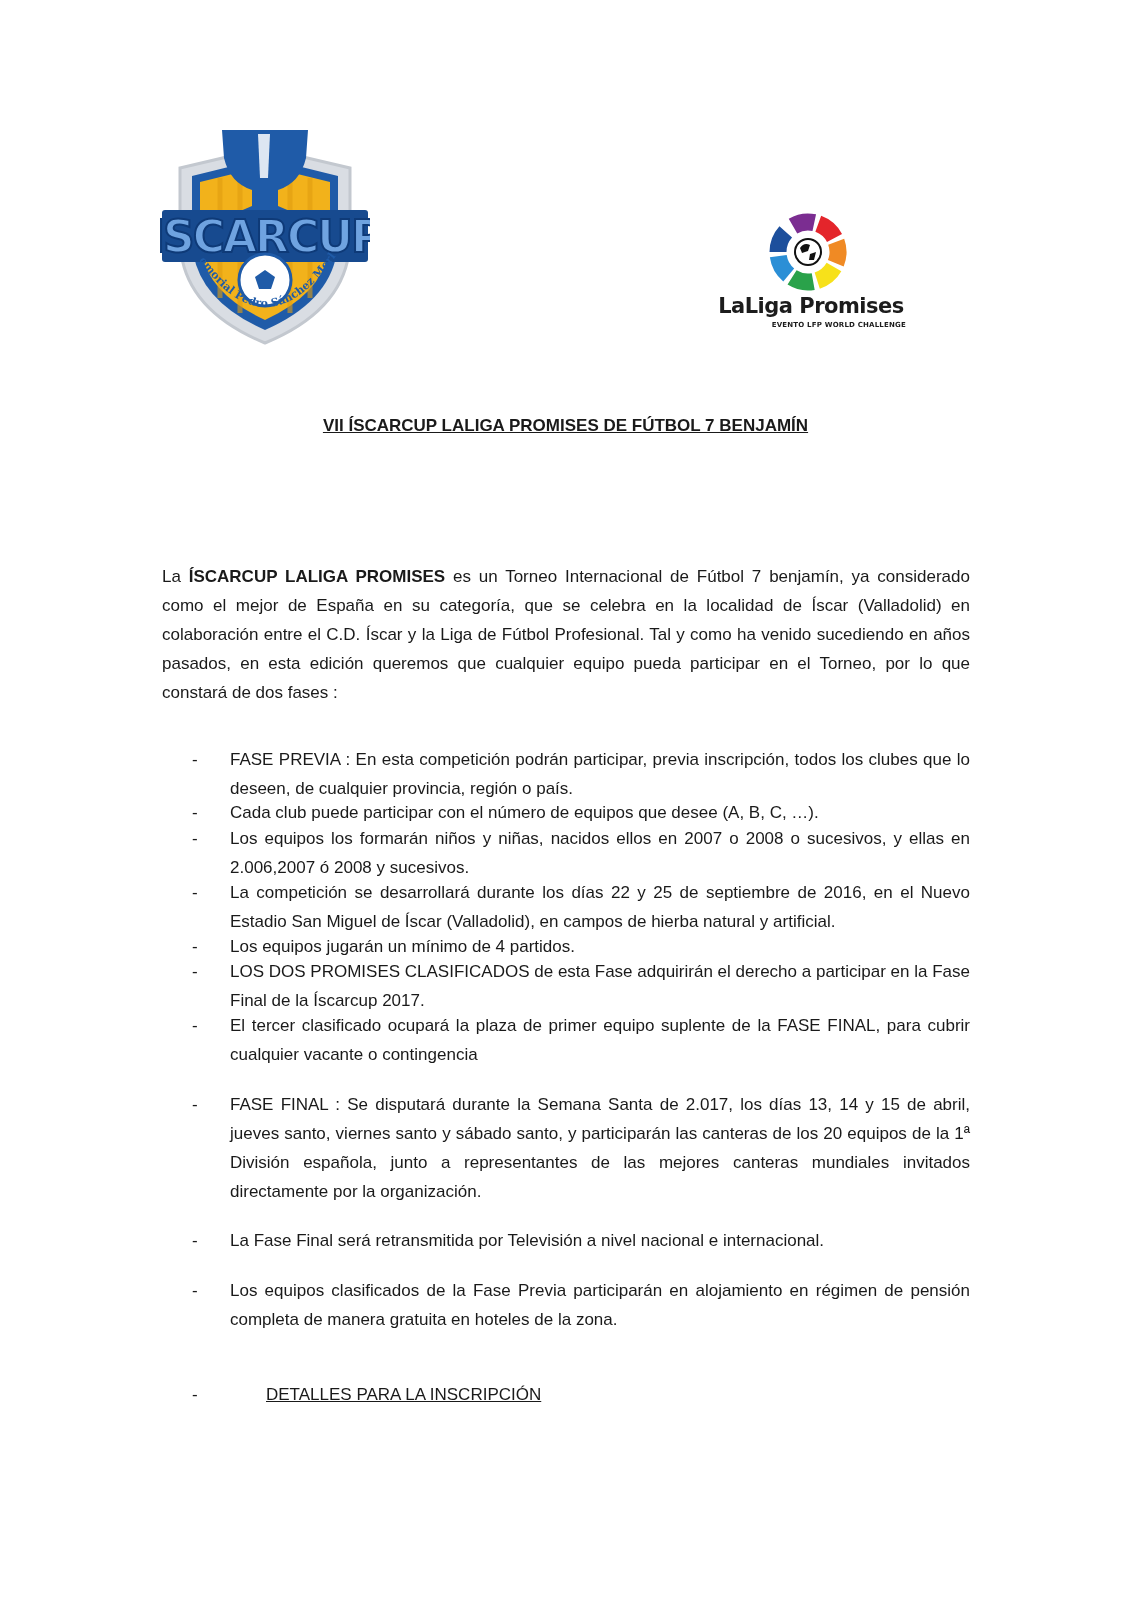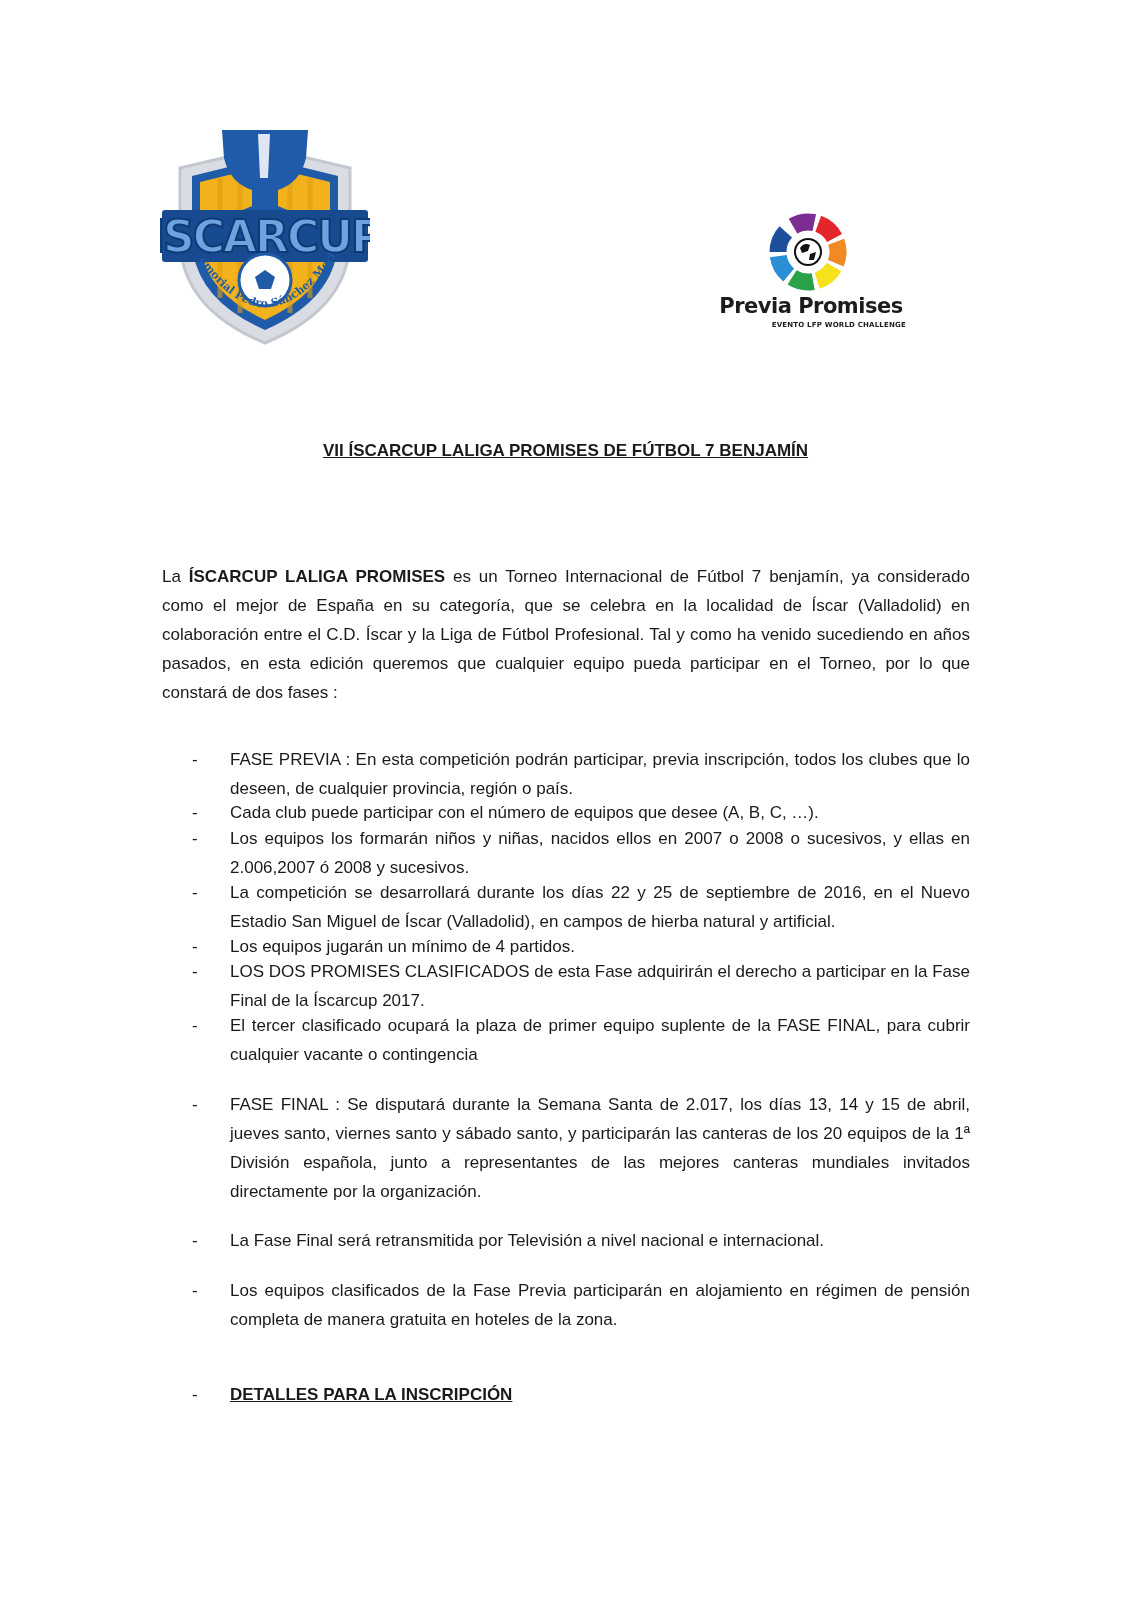--- a/index.html
+++ b/index.html
@@ -13,36 +13,36 @@
   .logo-iscar { position: absolute; left: 160px; top: 128px; width: 210px; height: 220px; }
   .logo-laliga { position: absolute; left: 716px; top: 210px; width: 190px; height: 125px; }
   .laliga-wheel { position: absolute; left: 50px; top: 0; width: 84px; height: 84px; }
   .laliga-name { position: absolute; left: 0; top: 84px; width: 190px; text-align: center;
     font-family: "DejaVu Sans", sans-serif; font-weight: bold; font-size: 21px; color: #1c1c1c; letter-spacing: -0.5px; }
   .laliga-sub { position: absolute; left: 0; top: 111px; width: 190px; text-align: right;
     font-family: "DejaVu Sans", sans-serif; font-weight: bold; font-size: 7px; color: #1c1c1c; letter-spacing: 0.2px; }
 
   
   .doc-title { position: absolute; left: 0; top: 416px; width: 1131px; text-align: center;
-    font-size: 17px; font-weight: bold; text-decoration: underline; color: #1a1a1a; margin-top: 25px; }
+    font-size: 17px; font-weight: bold; text-decoration: underline; color: #1a1a1a; }
 
   
   .para { position: absolute; left: 162px; width: 808px; font-size: 17px; line-height: 29px;
     text-align: justify; color: #1a1a1a; }
   .para b { font-weight: bold; }
   .p1 { top: 507px; }
   .p2 { top: 562px; }
 
   .bullets { position: absolute; left: 162px; width: 808px; font-size: 17px; color: #1a1a1a; }
   .bullet { position: absolute; left: 0; width: 808px; }
   .bullet .dash { position: absolute; left: 30px; top: 0; line-height: 29px; }
   .bullet .btext { position: absolute; left: 68px; width: 740px; line-height: 29px; text-align: justify; }
   .bullet .btext.single { text-align: left; }
   .bullet b { font-weight: normal; }
-  .underline-bold { font-weight: bold; text-decoration: underline; }
+  .underline-bold { font-weight: normal; text-decoration: underline; margin-left: 36px; }
 </style>
 </head>
 <body>
 
 <div class="page">
 
   <svg class="logo-iscar" viewBox="0 0 210 220">
 
     <path d="M20 40 L105 20 L190 40 L190 110 Q190 180 105 215 Q20 180 20 110 Z" fill="#d9dde3" stroke="#c3c8cf" stroke-width="3"></path>
 
@@ -78,21 +78,21 @@
         <circle r="30" stroke="#e4252b" stroke-dasharray="22 166.5" transform="rotate(-70)"></circle>
         <circle r="30" stroke="#f08a24" stroke-dasharray="22 166.5" transform="rotate(-20)"></circle>
         <circle r="30" stroke="#f7e11a" stroke-dasharray="22 166.5" transform="rotate(30)"></circle>
         <circle r="30" stroke="#2aa24a" stroke-dasharray="22 166.5" transform="rotate(80)"></circle>
         <circle r="30" stroke="#2b8fd6" stroke-dasharray="22 166.5" transform="rotate(130)"></circle>
         <circle r="30" stroke="#1d4f9c" stroke-dasharray="22 166.5" transform="rotate(180)"></circle>
       </g>
       <circle cx="42" cy="42" r="13" fill="#ffffff" stroke="#111" stroke-width="2"></circle>
       <path d="M34 38 Q38 32 44 35 L42 41 L36 43 Z M44 44 L50 42 L48 50 L43 50 Z" fill="#111"></path>
     </svg>
-    <div class="laliga-name">Previa Promises</div>
+    <div class="laliga-name">LaLiga Promises</div>
     <div class="laliga-sub">EVENTO LFP WORLD CHALLENGE</div>
   </div>
 
   <div class="doc-title">VII ÍSCARCUP LALIGA PROMISES DE FÚTBOL 7 BENJAMÍN</div>
 
 
   <div class="para p2"><span>La </span><b>ÍSCARCUP LALIGA PROMISES</b><span> es un Torneo Internacional de Fútbol 7 benjamín, ya considerado como el mejor de España en su categoría, que se celebra en la localidad de Íscar (Valladolid) en colaboración entre el C.D. Íscar y la Liga de Fútbol Profesional. Tal y como ha venido sucediendo en años pasados, en esta edición queremos que cualquier equipo pueda participar en el Torneo, por lo que constará de dos fases :</span></div>
 
   <div class="bullets">
     <div class="bullet" style="top:745px">

